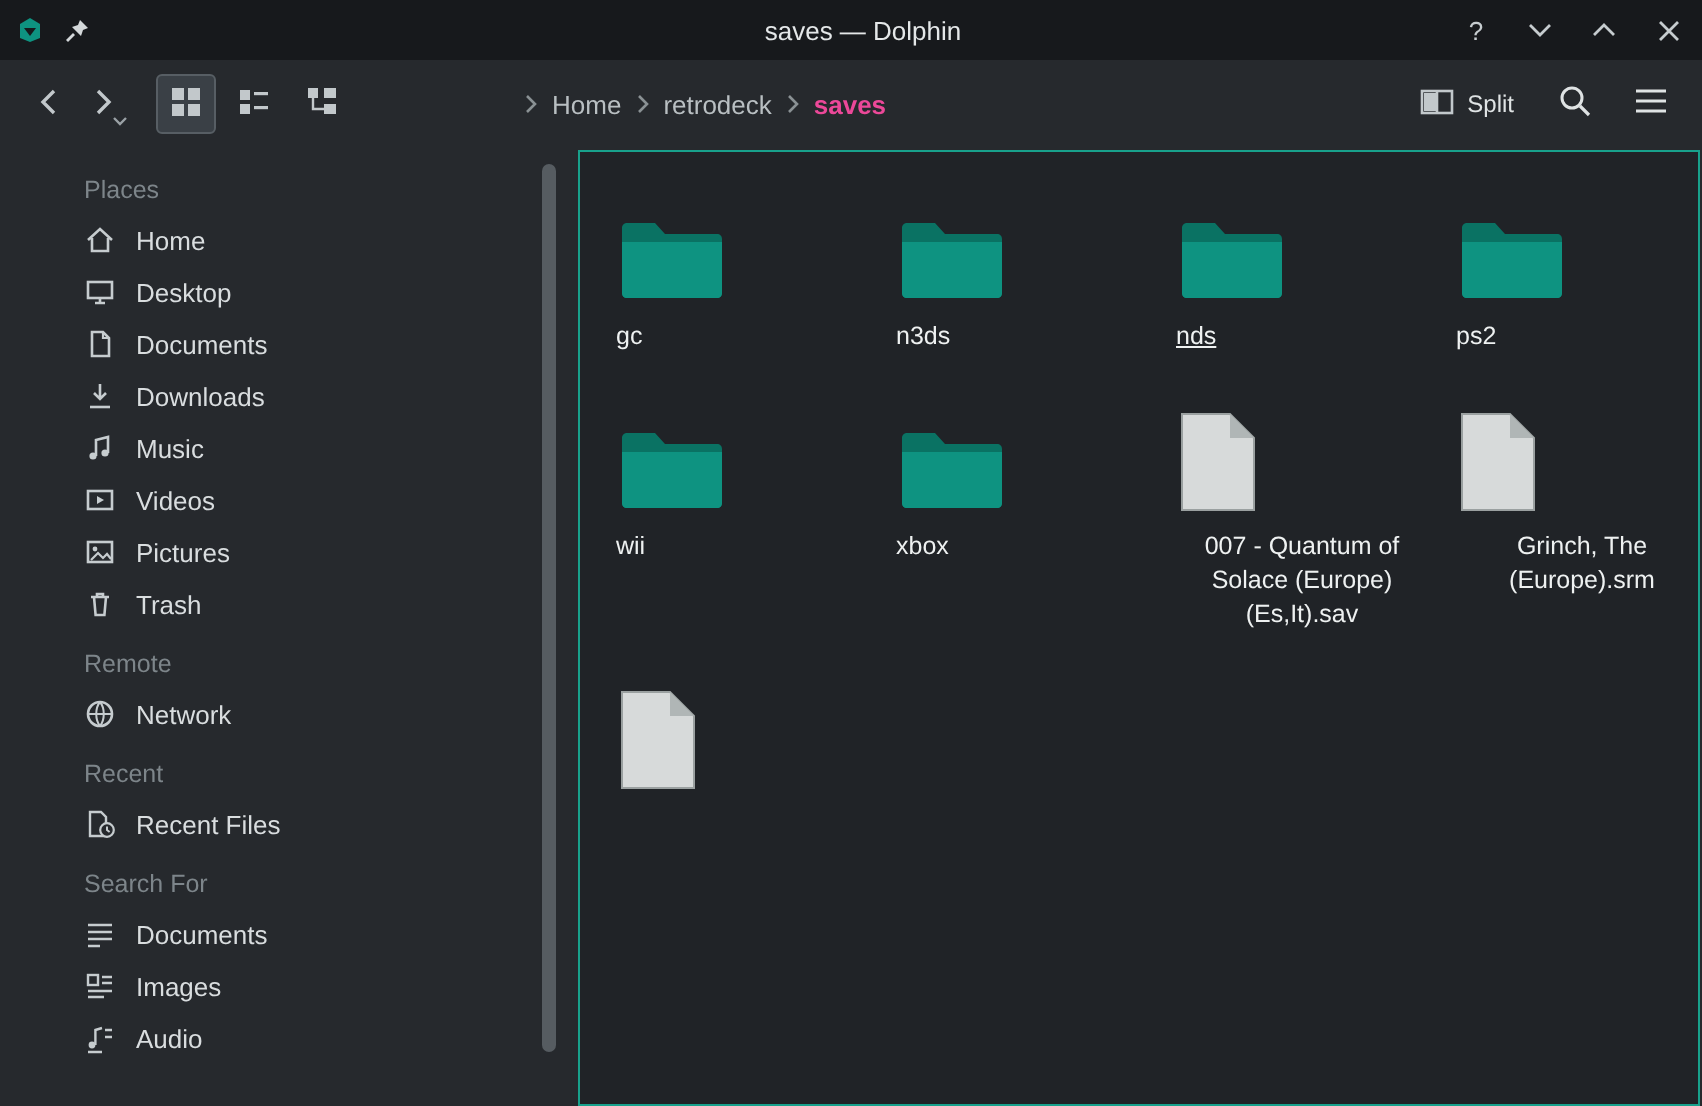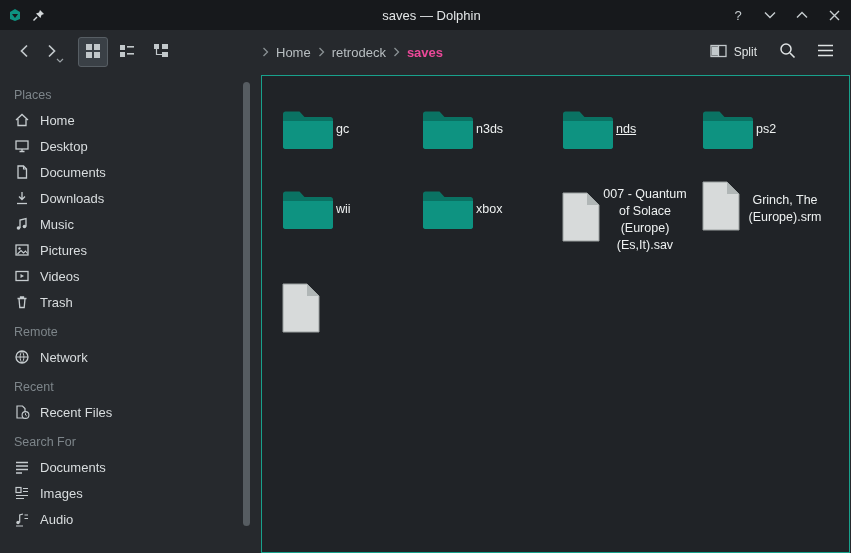--- a/index.html
+++ b/index.html
@@ -32,34 +32,34 @@
   .view-group { display:flex; gap:4px; margin-left:14px; }
   .view-btn { width:30px; height:30px; display:flex; align-items:center; justify-content:center; background:none; border:1px solid transparent; border-radius:3px; cursor:default; }
   .view-btn.checked { background:#3a4046; border-color:#575e64; }
   .breadcrumb { display:flex; align-items:center; gap:7px; margin-left:86px; color:#b9bfc2; white-space:nowrap; }
   .crumb { cursor:default; }
   .crumb.current { color:#ec4899; font-weight:bold; }
   .toolbar-right { margin-left:auto; display:flex; align-items:center; gap:10px; }
   .split-btn { display:flex; align-items:center; gap:7px; background:none; border:none; color:#dfe3e4; font-size:12px; font-family:inherit; cursor:default; padding:4px 6px; }
   .tool-icon-btn { width:28px; height:28px; display:flex; align-items:center; justify-content:center; background:none; border:none; cursor:default; }
   
-  .content { display:flex; height:479px; }
+  .content { display:flex; height:479px;padding-left:28px; }
   .sidebar { width:252px; position:relative; overflow:hidden; padding-top:4px; flex:none; }
   .side-header { color:#7d858a; font-size:12.5px; padding:10px 14px 5px 14px; }
   .side-item { display:flex; align-items:center; gap:10px; padding:4px 14px; color:#d9dddf; height:26px; cursor:default; }
   .side-item svg, .side-item .uicon { flex:none; }
   .uicon { width:16px; height:16px; display:flex; align-items:center; justify-content:center; color:#c6cccf; font-size:13px; }
   .side-scrollbar { position:absolute; right:2px; top:8px; width:7px; height:444px; background:#565c61; border-radius:4px; }
   
   .view {
     flex:1; margin:1px 1px 0 9px; background:#202327;
     border:1px solid #18a18c; overflow:hidden; padding:8px 0 0 12px;
   }
   .grid { display:grid; grid-template-columns:repeat(4,140px); align-items:start; }
-  .cell { width:140px; display:flex; flex-direction:row; align-items:center; padding:14px 6px 12px 6px; cursor:default; }
+  .cell { width:140px; display:flex; flex-direction:column; align-items:flex-start; padding:14px 6px 12px 6px; cursor:default; }
   .icon-wrap { height:54px; display:flex; align-items:flex-end; justify-content:center; }
   .cell-label {
     margin-top:8px; text-align:center; font-size:12.5px; line-height:17px;
     color:#eef1f1; max-width:126px; overflow-wrap:break-word;
   }
   .cell.hovered .cell-label { text-decoration:underline; }
 </style>
 </head>
 <body>
 
@@ -249,39 +249,39 @@
             <path d="M6 12 V4 L12 2.5 V10.5" fill="none" stroke="#c6cccf" stroke-width="1.3"></path>
             <circle cx="4.5" cy="12" r="1.8" fill="#c6cccf"></circle>
             <circle cx="10.5" cy="10.5" r="1.8" fill="#c6cccf"></circle>
           </svg>
         </span>
       <span>Music</span>
     </div>
     <div class="side-item">
       <span class="uicon">
           <svg width="16" height="16" viewBox="0 0 16 16">
+            <rect x="2" y="3.5" width="12" height="9" fill="none" stroke="#c6cccf" stroke-width="1.3"></rect>
+            <path d="M6.5 6 L10 8 L6.5 10 Z" fill="#c6cccf"></path>
+          </svg>
+        </span>
+      <span>Videos</span>
+    </div>
+    <div class="side-item">
+      <span class="uicon">
+          <svg width="16" height="16" viewBox="0 0 16 16">
             <rect x="2" y="3" width="12" height="10" fill="none" stroke="#c6cccf" stroke-width="1.3"></rect>
             <circle cx="5.5" cy="6.5" r="1.2" fill="#c6cccf"></circle>
             <path d="M3.5 12 L7 8.5 L9.5 11 L11.5 9 L13.5 11.5" fill="none" stroke="#c6cccf" stroke-width="1.1"></path>
           </svg>
         </span>
       <span>Pictures</span>
     </div>
     <div class="side-item">
       <span class="uicon">
           <svg width="16" height="16" viewBox="0 0 16 16">
-            <rect x="2" y="3.5" width="12" height="9" fill="none" stroke="#c6cccf" stroke-width="1.3"></rect>
-            <path d="M6.5 6 L10 8 L6.5 10 Z" fill="#c6cccf"></path>
-          </svg>
-        </span>
-      <span>Videos</span>
-    </div>
-    <div class="side-item">
-      <span class="uicon">
-          <svg width="16" height="16" viewBox="0 0 16 16">
             <path d="M3.5 4.5 H12.5 M6.5 4.5 V3 H9.5 V4.5 M5 4.5 L5.8 13.5 H10.2 L11 4.5" fill="none" stroke="#c6cccf" stroke-width="1.3"></path>
           </svg>
         </span>
       <span>Trash</span>
     </div>
 
     <div class="side-header">Remote</div>
     <div class="side-item">
       <span class="uicon">
           <svg width="16" height="16" viewBox="0 0 16 16">

